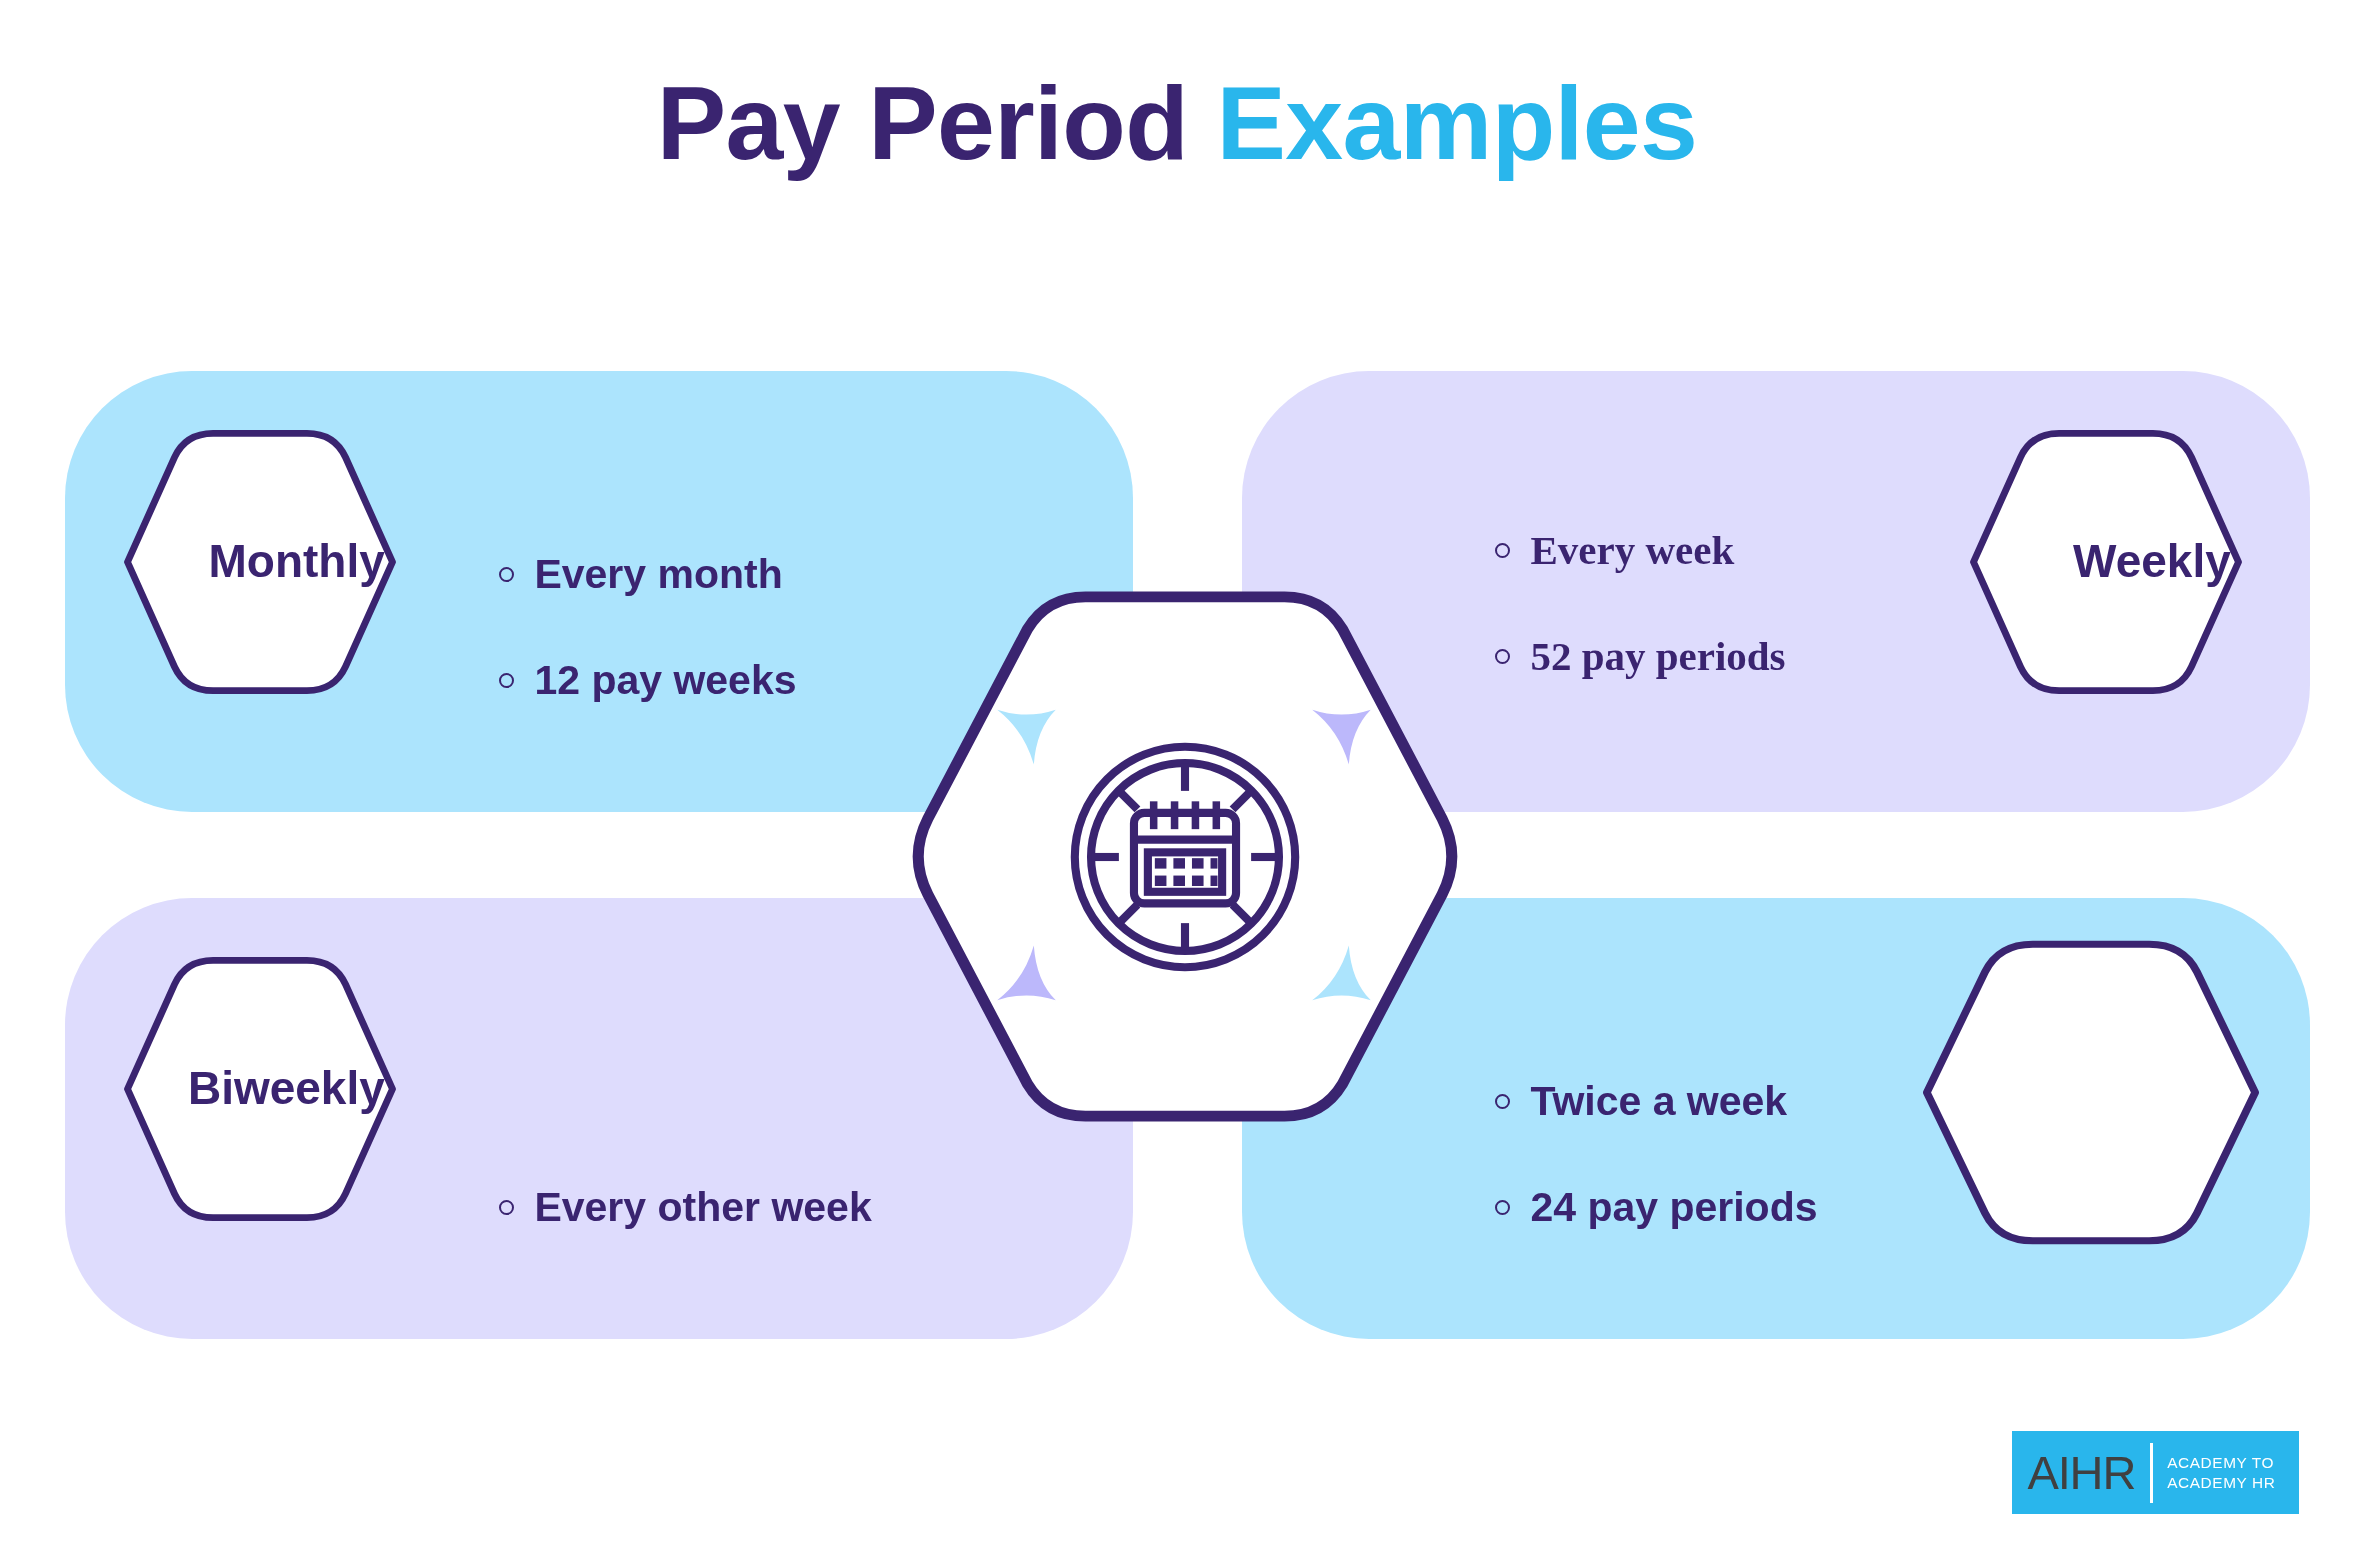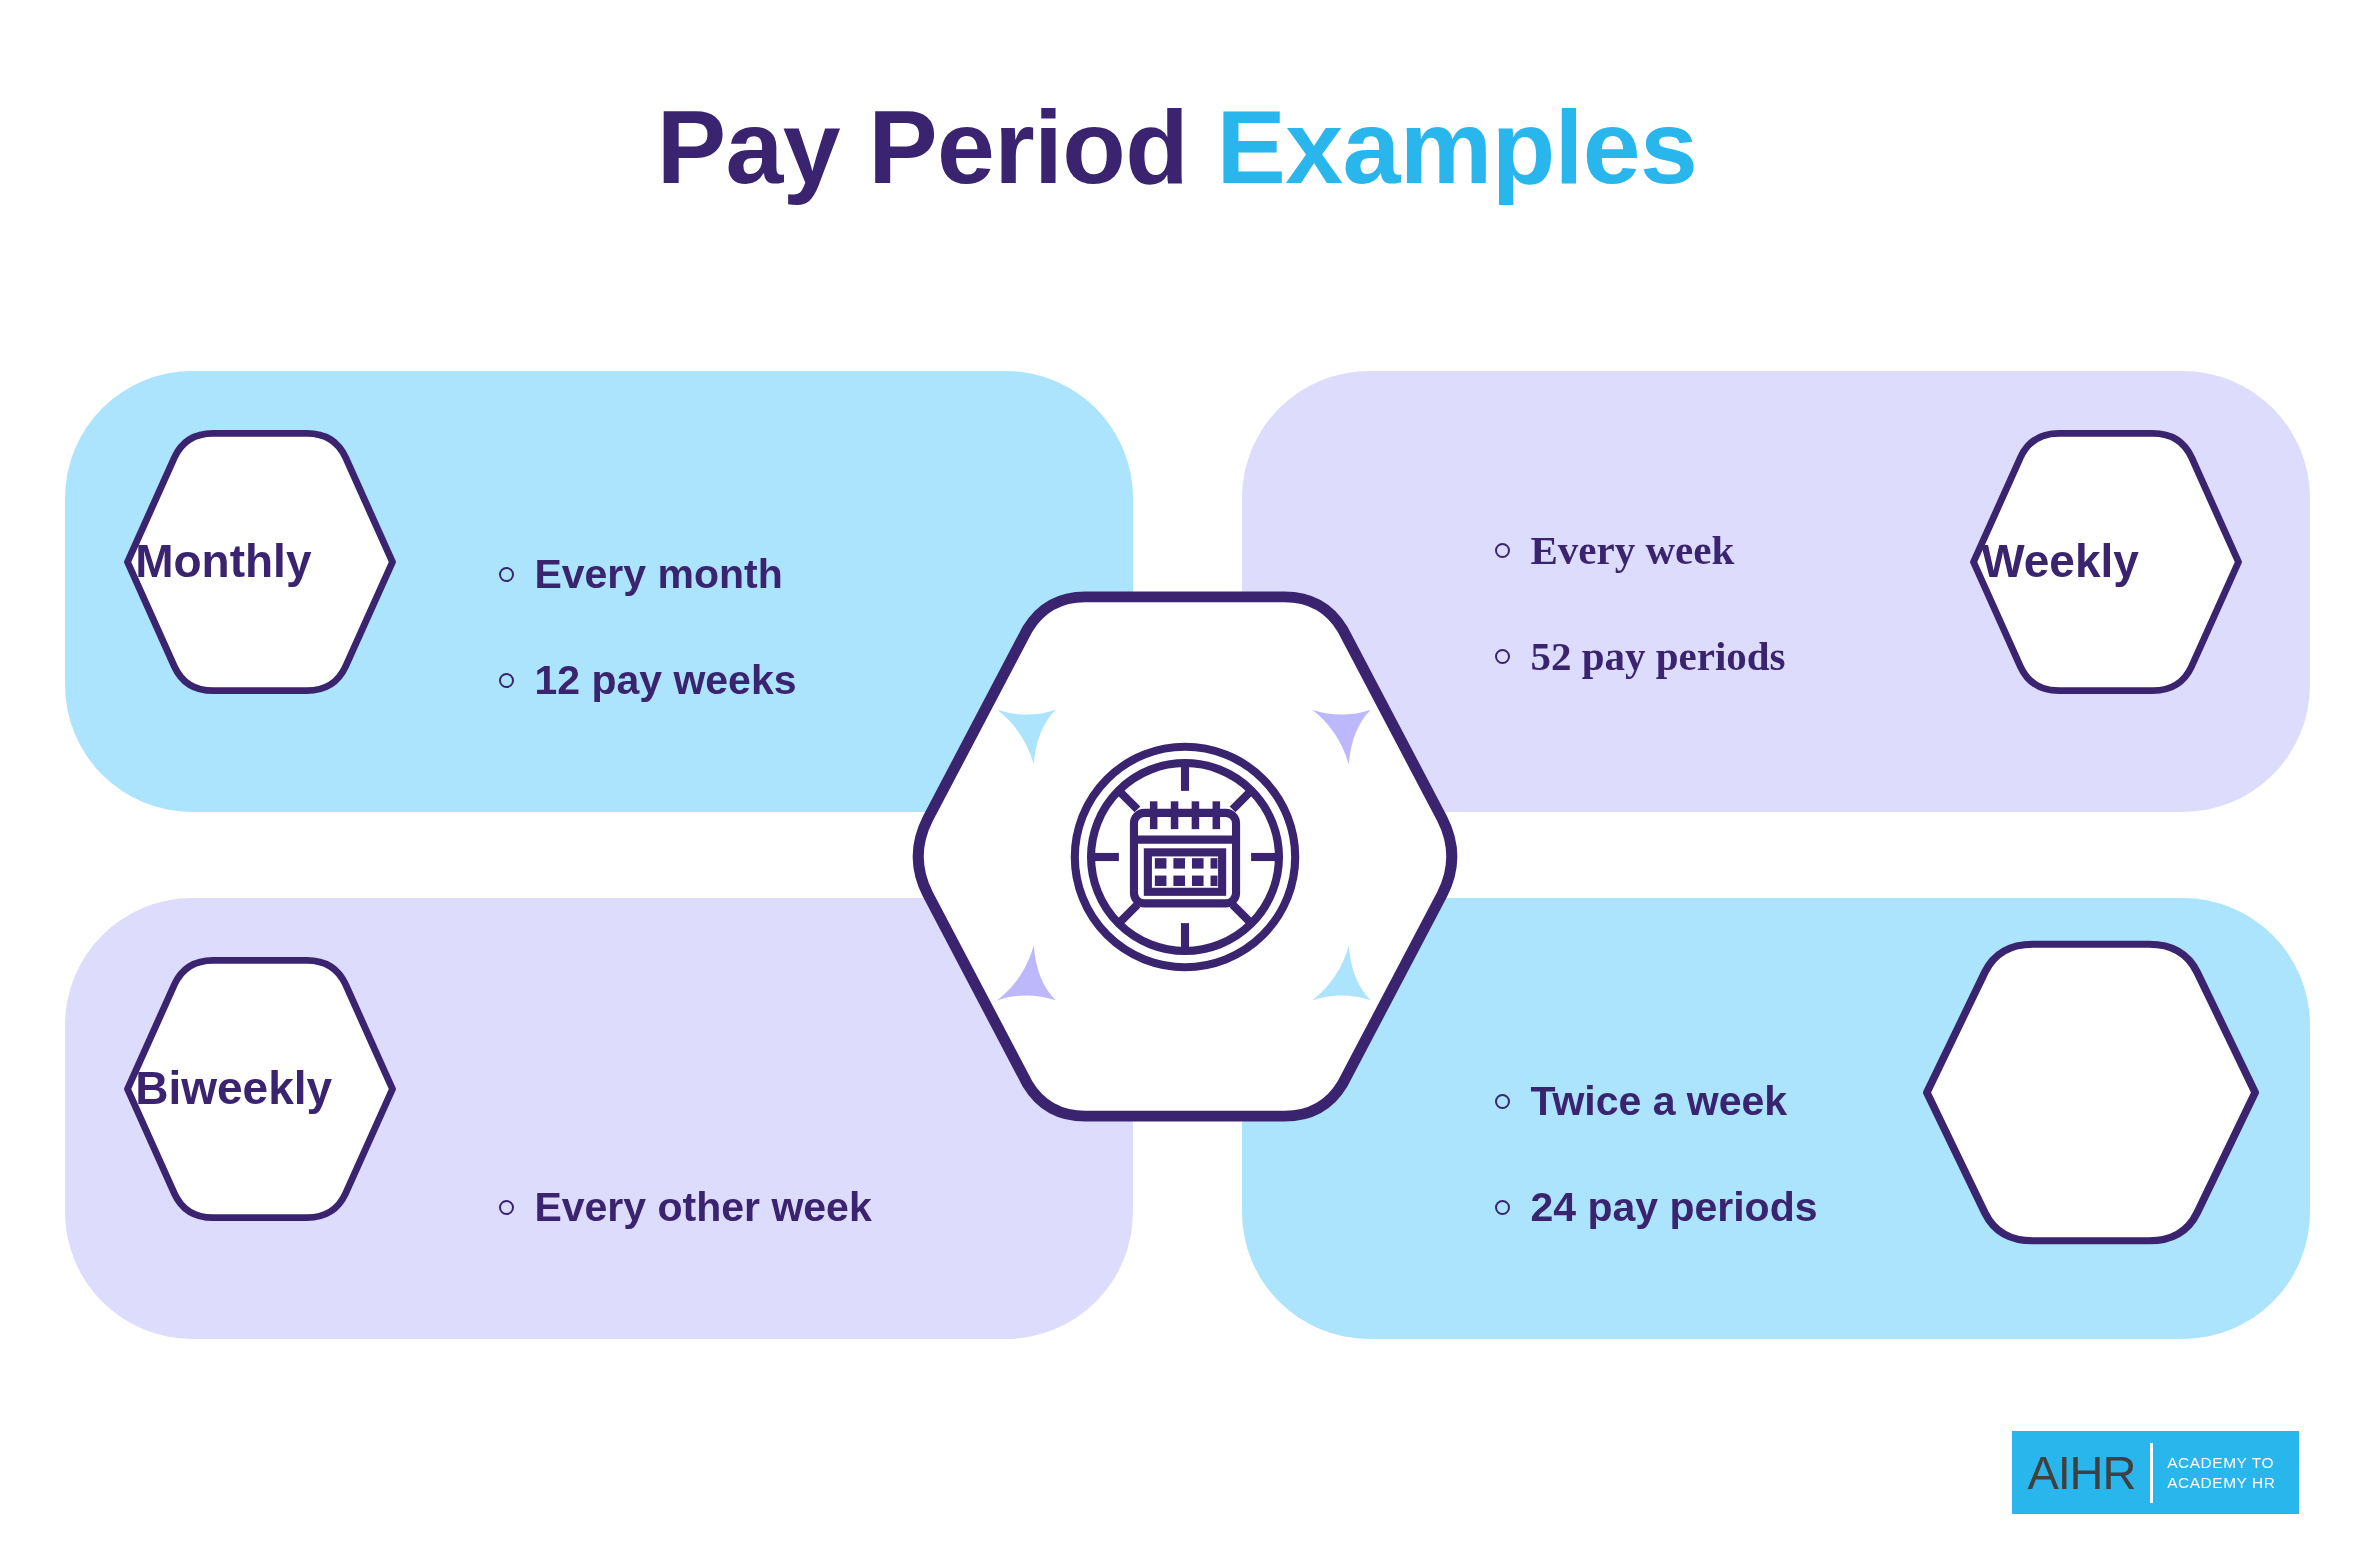--- a/index.html
+++ b/index.html
@@ -10,21 +10,20 @@
     font-family:"Liberation Sans", sans-serif;
     overflow:hidden;
   }
 
   
   #title-bar{
     position:absolute; top:66px; left:0; width:100%;
     text-align:center;
     font-size:104px; font-weight:bold; letter-spacing:-0.6px;
     line-height:1.1;
-    margin-top:24px;
   }
   #title-bar .t-dark{ color:#3A2470; }
   #title-bar .t-cyan{ color:#29B6EC; }
 
   
   .panel{
     position:absolute;
     border-radius:127px;
     z-index:1;
   }
@@ -56,21 +55,21 @@
     line-height:1;
   }
   #bul-monthly { left:499px;  top:480px;  height:221px; }
   #bul-weekly  { left:1495px; top:456px;  height:221px;font-family:Liberation Serif, serif; }
   #bul-biweekly{ left:499px;  top:1007px; height:221px; }
   #bul-semi    { left:1495px; top:1007px; height:221px; }
 
   
   .hex-label{
     position:absolute; z-index:6;
-    display:flex; align-items:center; justify-content:flex-start;
+    display:flex; align-items:center; justify-content:flex-end;
   }
   .hex-label svg{ position:absolute; inset:0; width:100%; height:100%; }
   .hex-label .hex-text{
     position:relative; z-index:2;
     font-size:46px; font-weight:bold; color:#3A2470;
     text-align:center; line-height:1.12;
     padding:0 13.2px;
   }
   #hex-monthly { left:122px;  top:428px;  width:276px; height:268px; }
   #hex-weekly  { left:1968px; top:428px;  width:276px; height:268px; }

